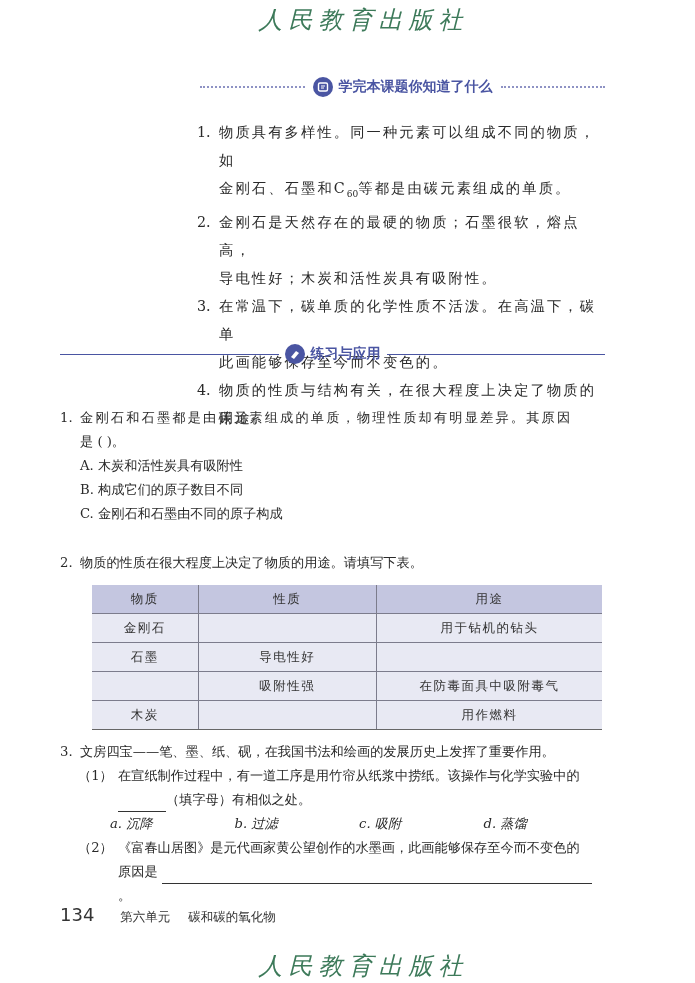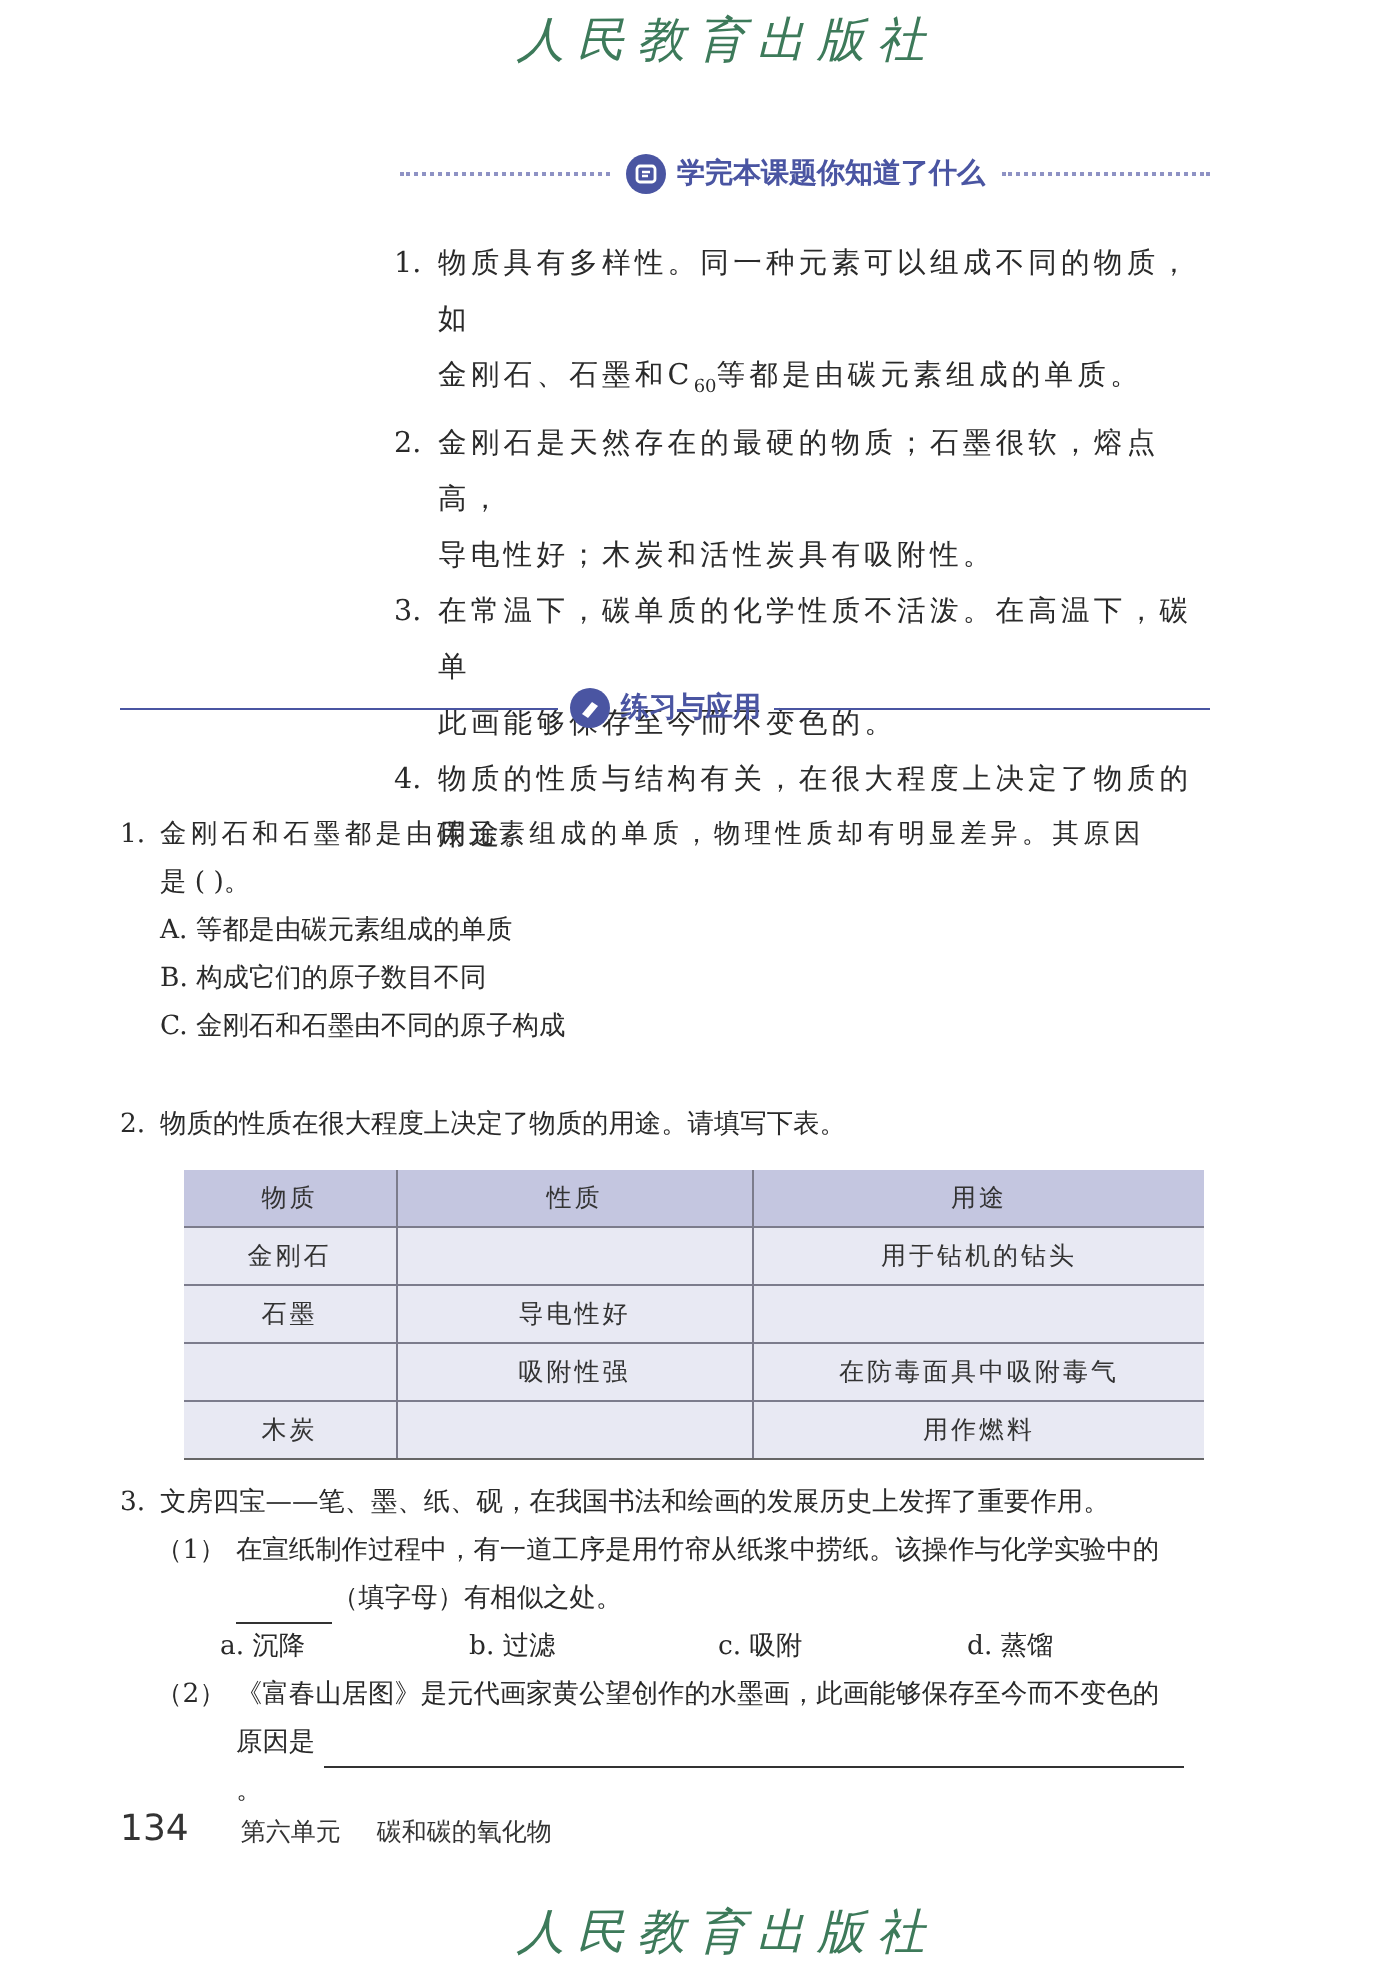--- a/index.html
+++ b/index.html
@@ -54,21 +54,21 @@
   table.props td { background: #e8e9f3; }
   table.props tr:last-child td { border-bottom: 1.5px solid #666; }
   .col1 { width: 106px; } .col2 { width: 178px; } .col3 { width: 226px; }
 
   .q3 { top: 740px; }
   .sub-q { display: flex; margin-left: 18px; line-height: 24px; }
   .sub-num { width: 40px; flex: none; }
   .indent { margin-left: 58px; line-height: 24px; }
   .blank { display: inline-block; border-bottom: 1px solid #333; height: 15px; vertical-align: bottom; }
   .choices { display: flex; margin-left: 50px; line-height: 24px; }
-  .choices span { width: 125px; }
+  .choices span { width: 125px; font-style: italic; }
 
   .footer { position: absolute; top: 904px; left: 60px; font-family: "DejaVu Sans", sans-serif; font-size: 12.5px; color: #333; }
   .footer .pg { margin-right: 22px; font-size: 18px; }
   .footer .unit { margin-right: 14px; }
 </style>
 </head>
 <body>
 
 <div class="publisher top">人民教育出版社</div>
 
@@ -129,21 +129,21 @@
   </div>
   <div class="line"></div>
 </div>
 
 <div class="q q1">
   <div class="q-line">
     <span class="q-num">1.</span>
     <span class="txt">金刚石和石墨都是由碳元素组成的单质，物理性质却有明显差异。其原因</span>
   </div>
   <div class="opt">是 (        )。</div>
-  <div class="opt">A. 等都是由碳元素组成的单质</div>
+  <div class="opt">A. 木炭和活性炭具有吸附性</div>
   <div class="opt">B. 构成它们的原子数目不同</div>
   <div class="opt">C. 金刚石和石墨由不同的原子构成</div>
 </div>
 
 <div class="q q2">
   <div class="q-line">
     <span class="q-num">2.</span>
     <span>物质的性质在很大程度上决定了物质的用途。请填写下表。</span>
   </div>
 </div>

